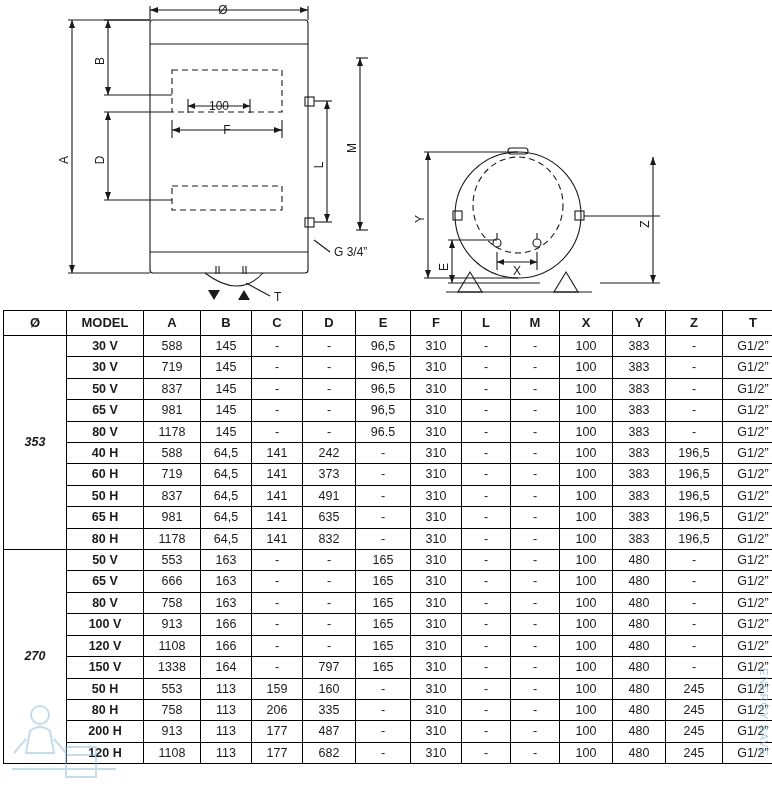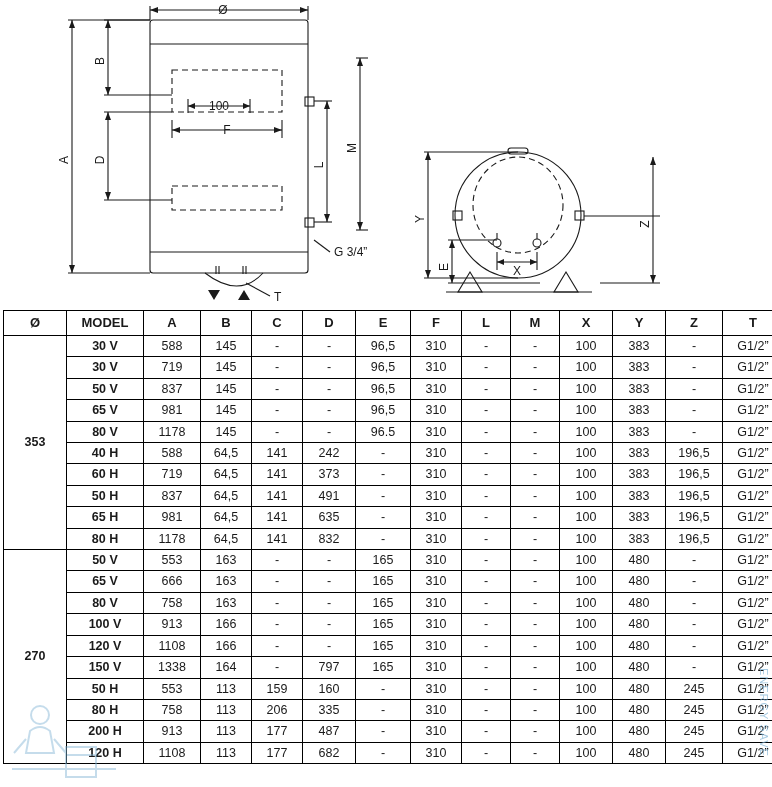--- a/index.html
+++ b/index.html
@@ -28,20 +28,21 @@
     font-weight:bold;
     font-size:13px;
     height:24px;line-height:24px;
   }
   td.model{
     text-align:left;padding-left:26px;font-size:12.5px;font-weight:bold;
   }
   td.group{
     font-weight:bold;font-size:19px;
     vertical-align:middle;
+    font-style:italic;
   }
   th.dia-col{font-size:15px;}
   .wm{
     position:absolute;left:4px;bottom:2px;width:120px;height:90px;
     opacity:.45;pointer-events:none;
   }
   .wm-right{
     position:absolute;right:2px;bottom:30px;
     writing-mode:vertical-rl;
     font-size:11px;color:#7fb3d5;opacity:.7;letter-spacing:1px;

